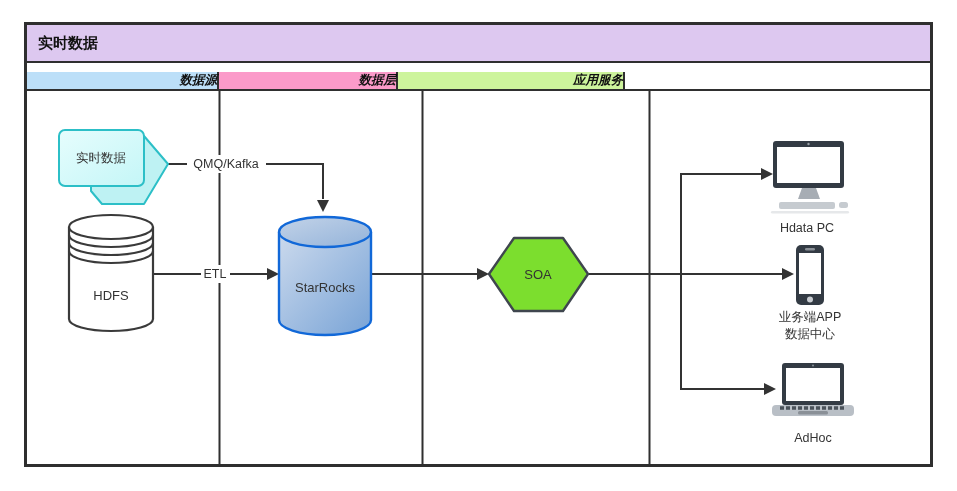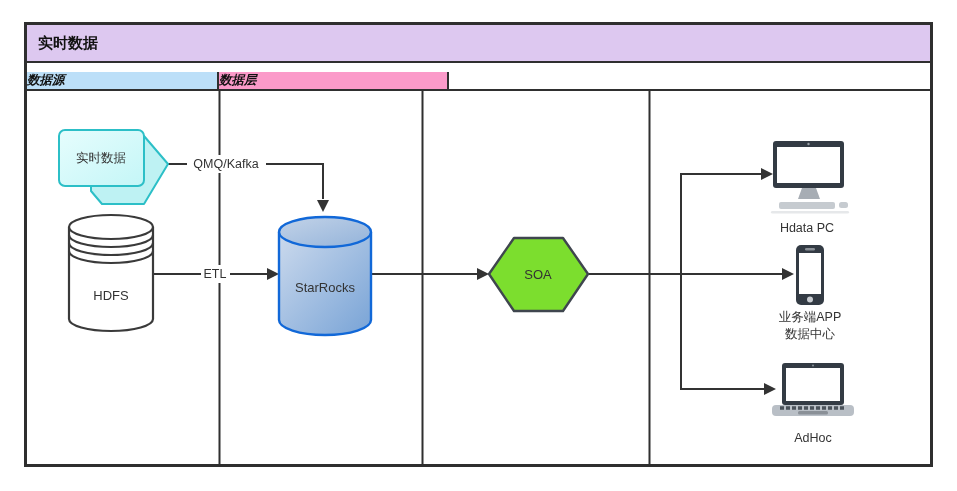--- a/index.html
+++ b/index.html
@@ -12,45 +12,48 @@
     position:absolute;left:24px;top:22px;width:909px;height:445px;
     border:3px solid #2f2f2f;box-sizing:border-box;background:#fff;
   }
   .title-bar{
     height:36px;border-bottom:2px solid #2f2f2f;background:#ddc8f0;
     display:flex;align-items:center;padding-left:11px;box-sizing:content-box;
     font-size:15px;font-weight:bold;color:#111;
   }
   .header-row{display:flex;height:26px;border-bottom:2px solid #2f2f2f;}
   .header-cell{
-    display:flex;align-items:center;justify-content:flex-start;
+    display:flex;align-items:center;justify-content:flex-end;
     font-size:12.5px;font-weight:bold;font-style:italic;color:#111;
     border-right:2px solid #2f2f2f;box-sizing:border-box;margin-top:9px;
   }
   .header-cell.c1{width:192px;background:#bcdff8;}
-  .header-cell.c2{width:230px;background:#fb9ac9;}
+  .header-cell.c2{width:179px;background:#fb9ac9;}
   .header-cell.c3{width:227px;background:#cdf49c;}
   .header-cell.c4{flex:1;background:#fac387;border-right:none;}
   .content{position:relative;height:375px;}
   .content svg{position:absolute;left:0;top:0;}
   text{font-family:"Liberation Sans","DejaVu Sans",sans-serif;fill:#333;}
 </style>
 </head>
 <body>
 
 <div class="diagram">
   <div class="title-bar">
     <span>实时数据</span>
   </div>
   <div class="header-row">
     <div class="header-cell c1">
       <span>数据源</span>
     </div>
     <div class="header-cell c2">
       <span>数据层</span>
+    </div>
+    <div class="header-cell c3">
+      <span>应用服务</span>
     </div>
   </div>
   <div class="content">
     <svg width="905" height="375" viewBox="0 0 905 375">
       <defs>
         <linearGradient id="gCyan" x1="0" y1="0" x2="1" y2="1">
           <stop offset="0" stop-color="#e6fdfd"></stop>
             <stop offset="1" stop-color="#c4f6f7"></stop>
         </linearGradient>
         <linearGradient id="gBlue" x1="0" y1="0" x2="1" y2="1">

